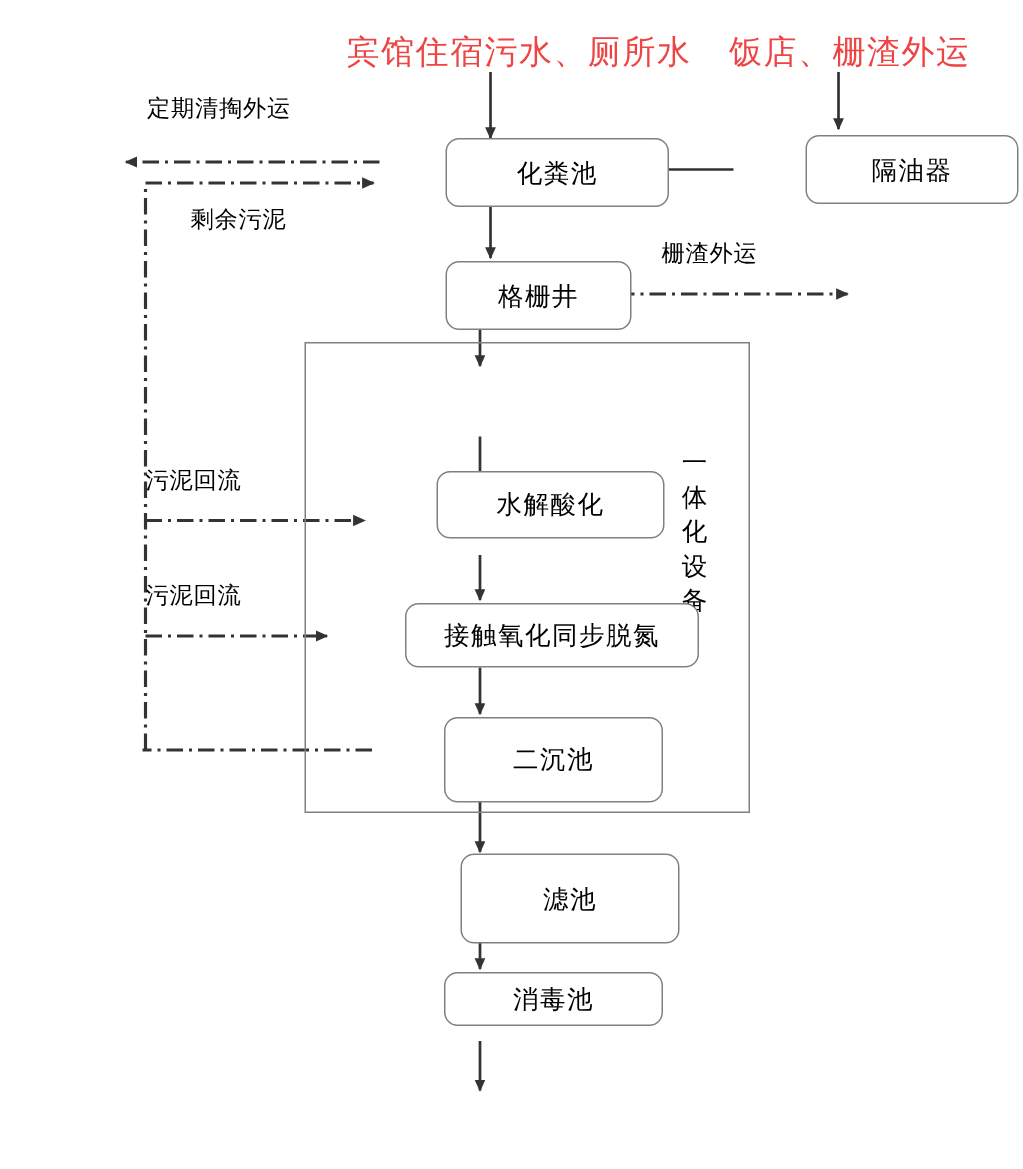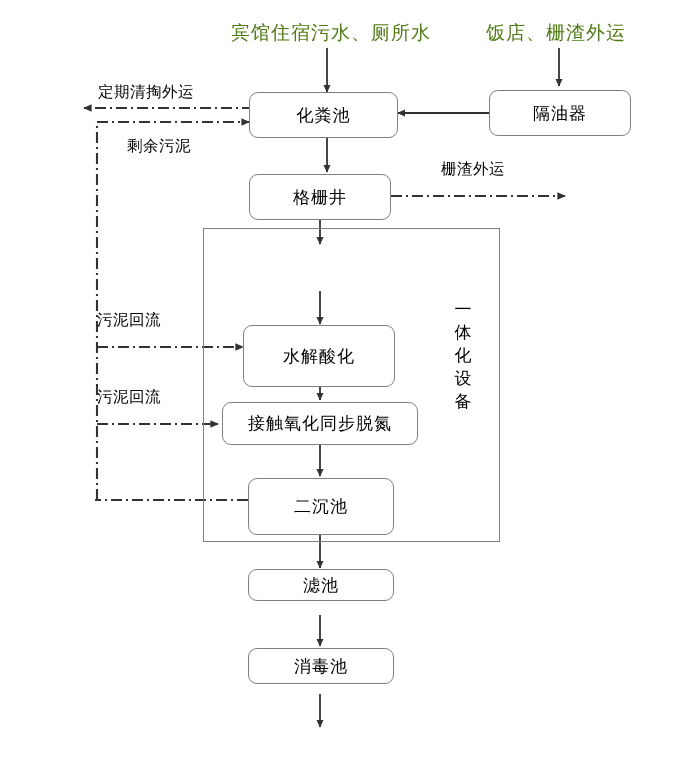--- a/index.html
+++ b/index.html
@@ -29,25 +29,26 @@
     border: 1.4px solid #808080;
     border-radius: 9px;
     background: #ffffff;
     display: flex;
     align-items: center;
     justify-content: center;
     color: #000000;
     font-size: 17px;
     letter-spacing: 1px;
     white-space: nowrap;
+    margin-left: 48px;
   }
   .free-label {
     position: absolute;
-    color: #4d7c0f;
-    font-size: 19px;
+    color: #ef4444;
+    font-size: 22px;
     letter-spacing: 1px;
     white-space: nowrap;
     text-align: center;
   }
   .edge-label {
     position: absolute;
     color: #000000;
     font-size: 15.5px;
     letter-spacing: 0.5px;
     white-space: nowrap;
@@ -117,21 +118,21 @@
 
     <line x1="97" y1="347" x2="243" y2="347" stroke="#333333" stroke-width="2.1" stroke-dasharray="11,4,2,4" marker-end="url(#arrowDash)"></line>
 
     <line x1="97" y1="424" x2="218" y2="424" stroke="#333333" stroke-width="2.1" stroke-dasharray="11,4,2,4" marker-end="url(#arrowDash)"></line>
   </svg>
 
   <div class="free-label" style="left:231px; top:20px;">宾馆住宿污水、厕所水</div>
 
   <div class="free-label" style="left:486px; top:20px;">饭店、栅渣外运</div>
 
-  <div class="edge-label" style="left:98px; top:82px;">定期清掏外运</div>
+  <div class="edge-label" style="left:98px; top:62px;">定期清掏外运</div>
 
   <div class="edge-label" style="left:127px; top:136px;">剩余污泥</div>
 
   <div class="edge-label" style="left:441px; top:159px;text-align:right;">栅渣外运</div>
 
   <div class="edge-label" style="left:97px; top:310px;">污泥回流</div>
 
   <div class="edge-label" style="left:97px; top:387px;">污泥回流</div>
 
 
@@ -142,26 +143,26 @@
     <span>体</span>
     <span>化</span>
     <span>设</span>
     <span>备</span>
   </div>
 
   <div class="node" style="left:249px; top:92px; width:149px; height:46px;">化粪池</div>
 
   <div class="node" style="left:489px; top:90px; width:142px; height:46px;text-align:right;">隔油器</div>
 
-  <div class="node" style="left:249px; top:174px; width:142px; height:46px;text-align:right;">格栅井</div>
+  <div class="node" style="left:249px; top:174px; width:124px; height:46px;text-align:right;">格栅井</div>
 
 
-  <div class="node" style="left:243px; top:325px; width:152px; height:62px;">水解酸化</div>
+  <div class="node" style="left:243px; top:314px; width:152px; height:45px;">水解酸化</div>
 
   <div class="node" style="left:222px; top:402px; width:196px; height:43px;">接触氧化同步脱氮</div>
 
   <div class="node" style="left:248px; top:478px; width:146px; height:57px;">二沉池</div>
 
-  <div class="node" style="left:248px; top:569px; width:146px; height:32px;">滤池</div>
+  <div class="node" style="left:259px; top:569px; width:146px; height:60px;">滤池</div>
 
   <div class="node" style="left:248px; top:648px; width:146px; height:36px;">消毒池</div>
 
 </div>
 
 </body></html>

